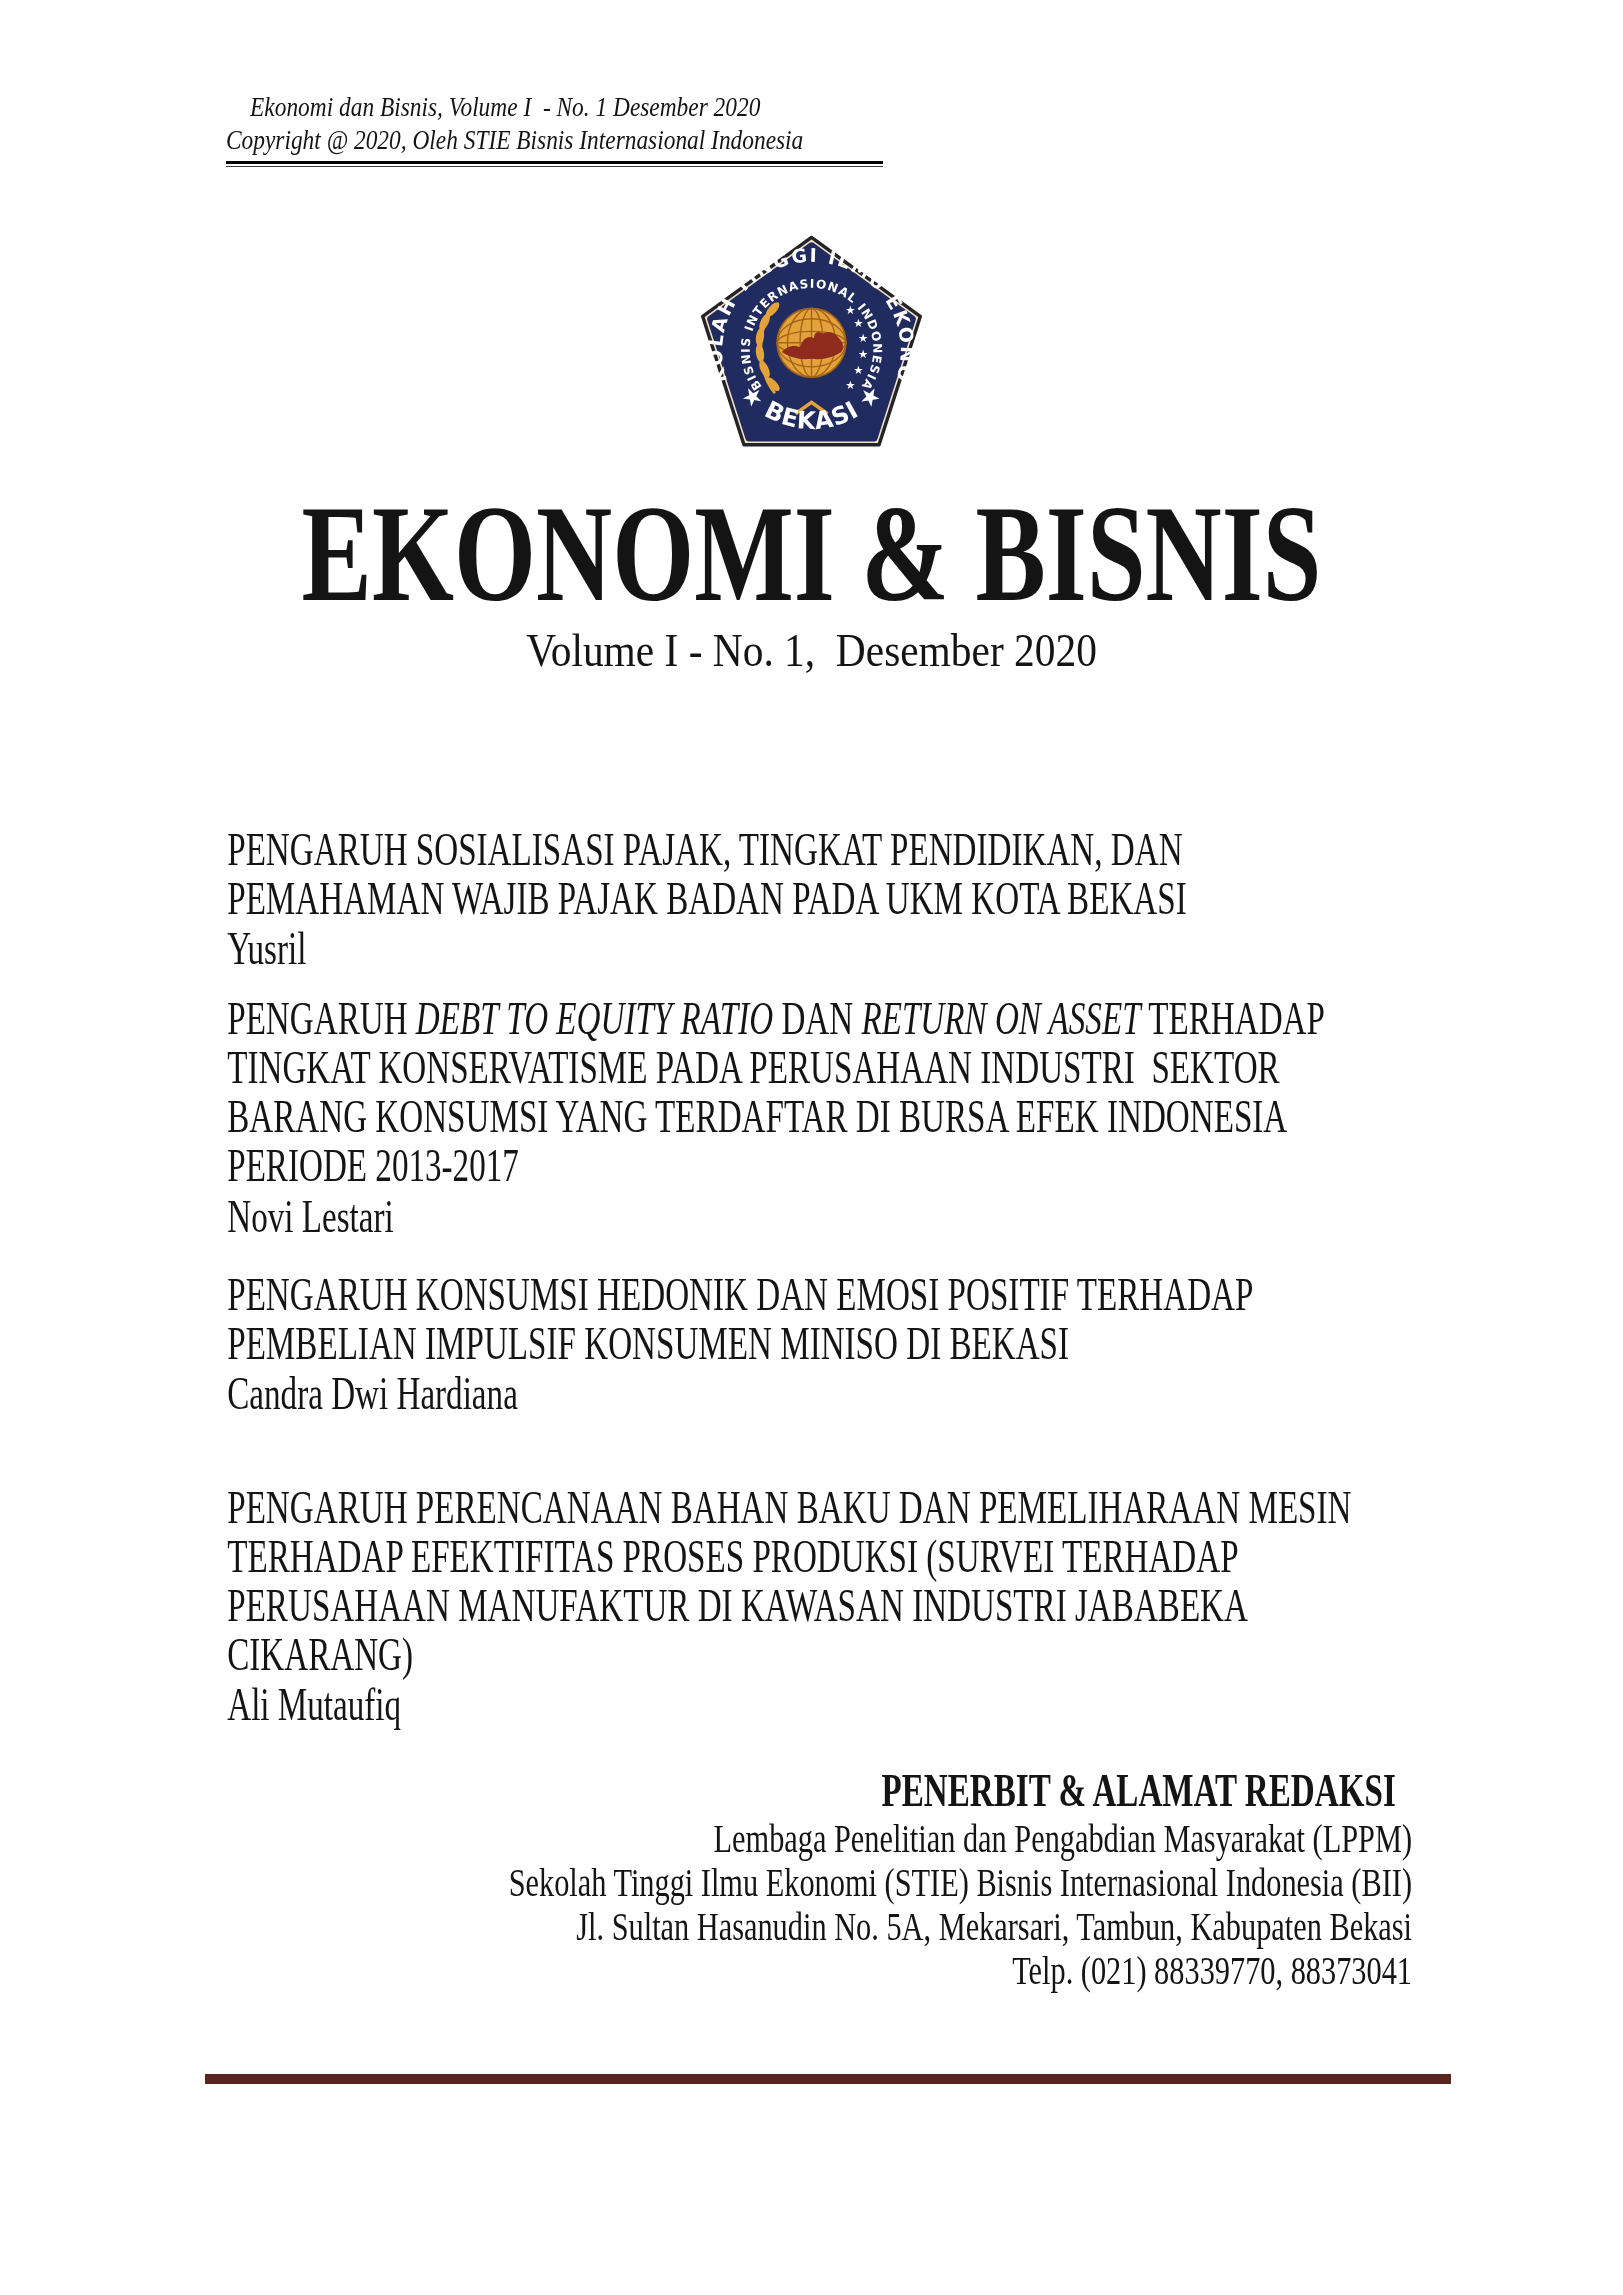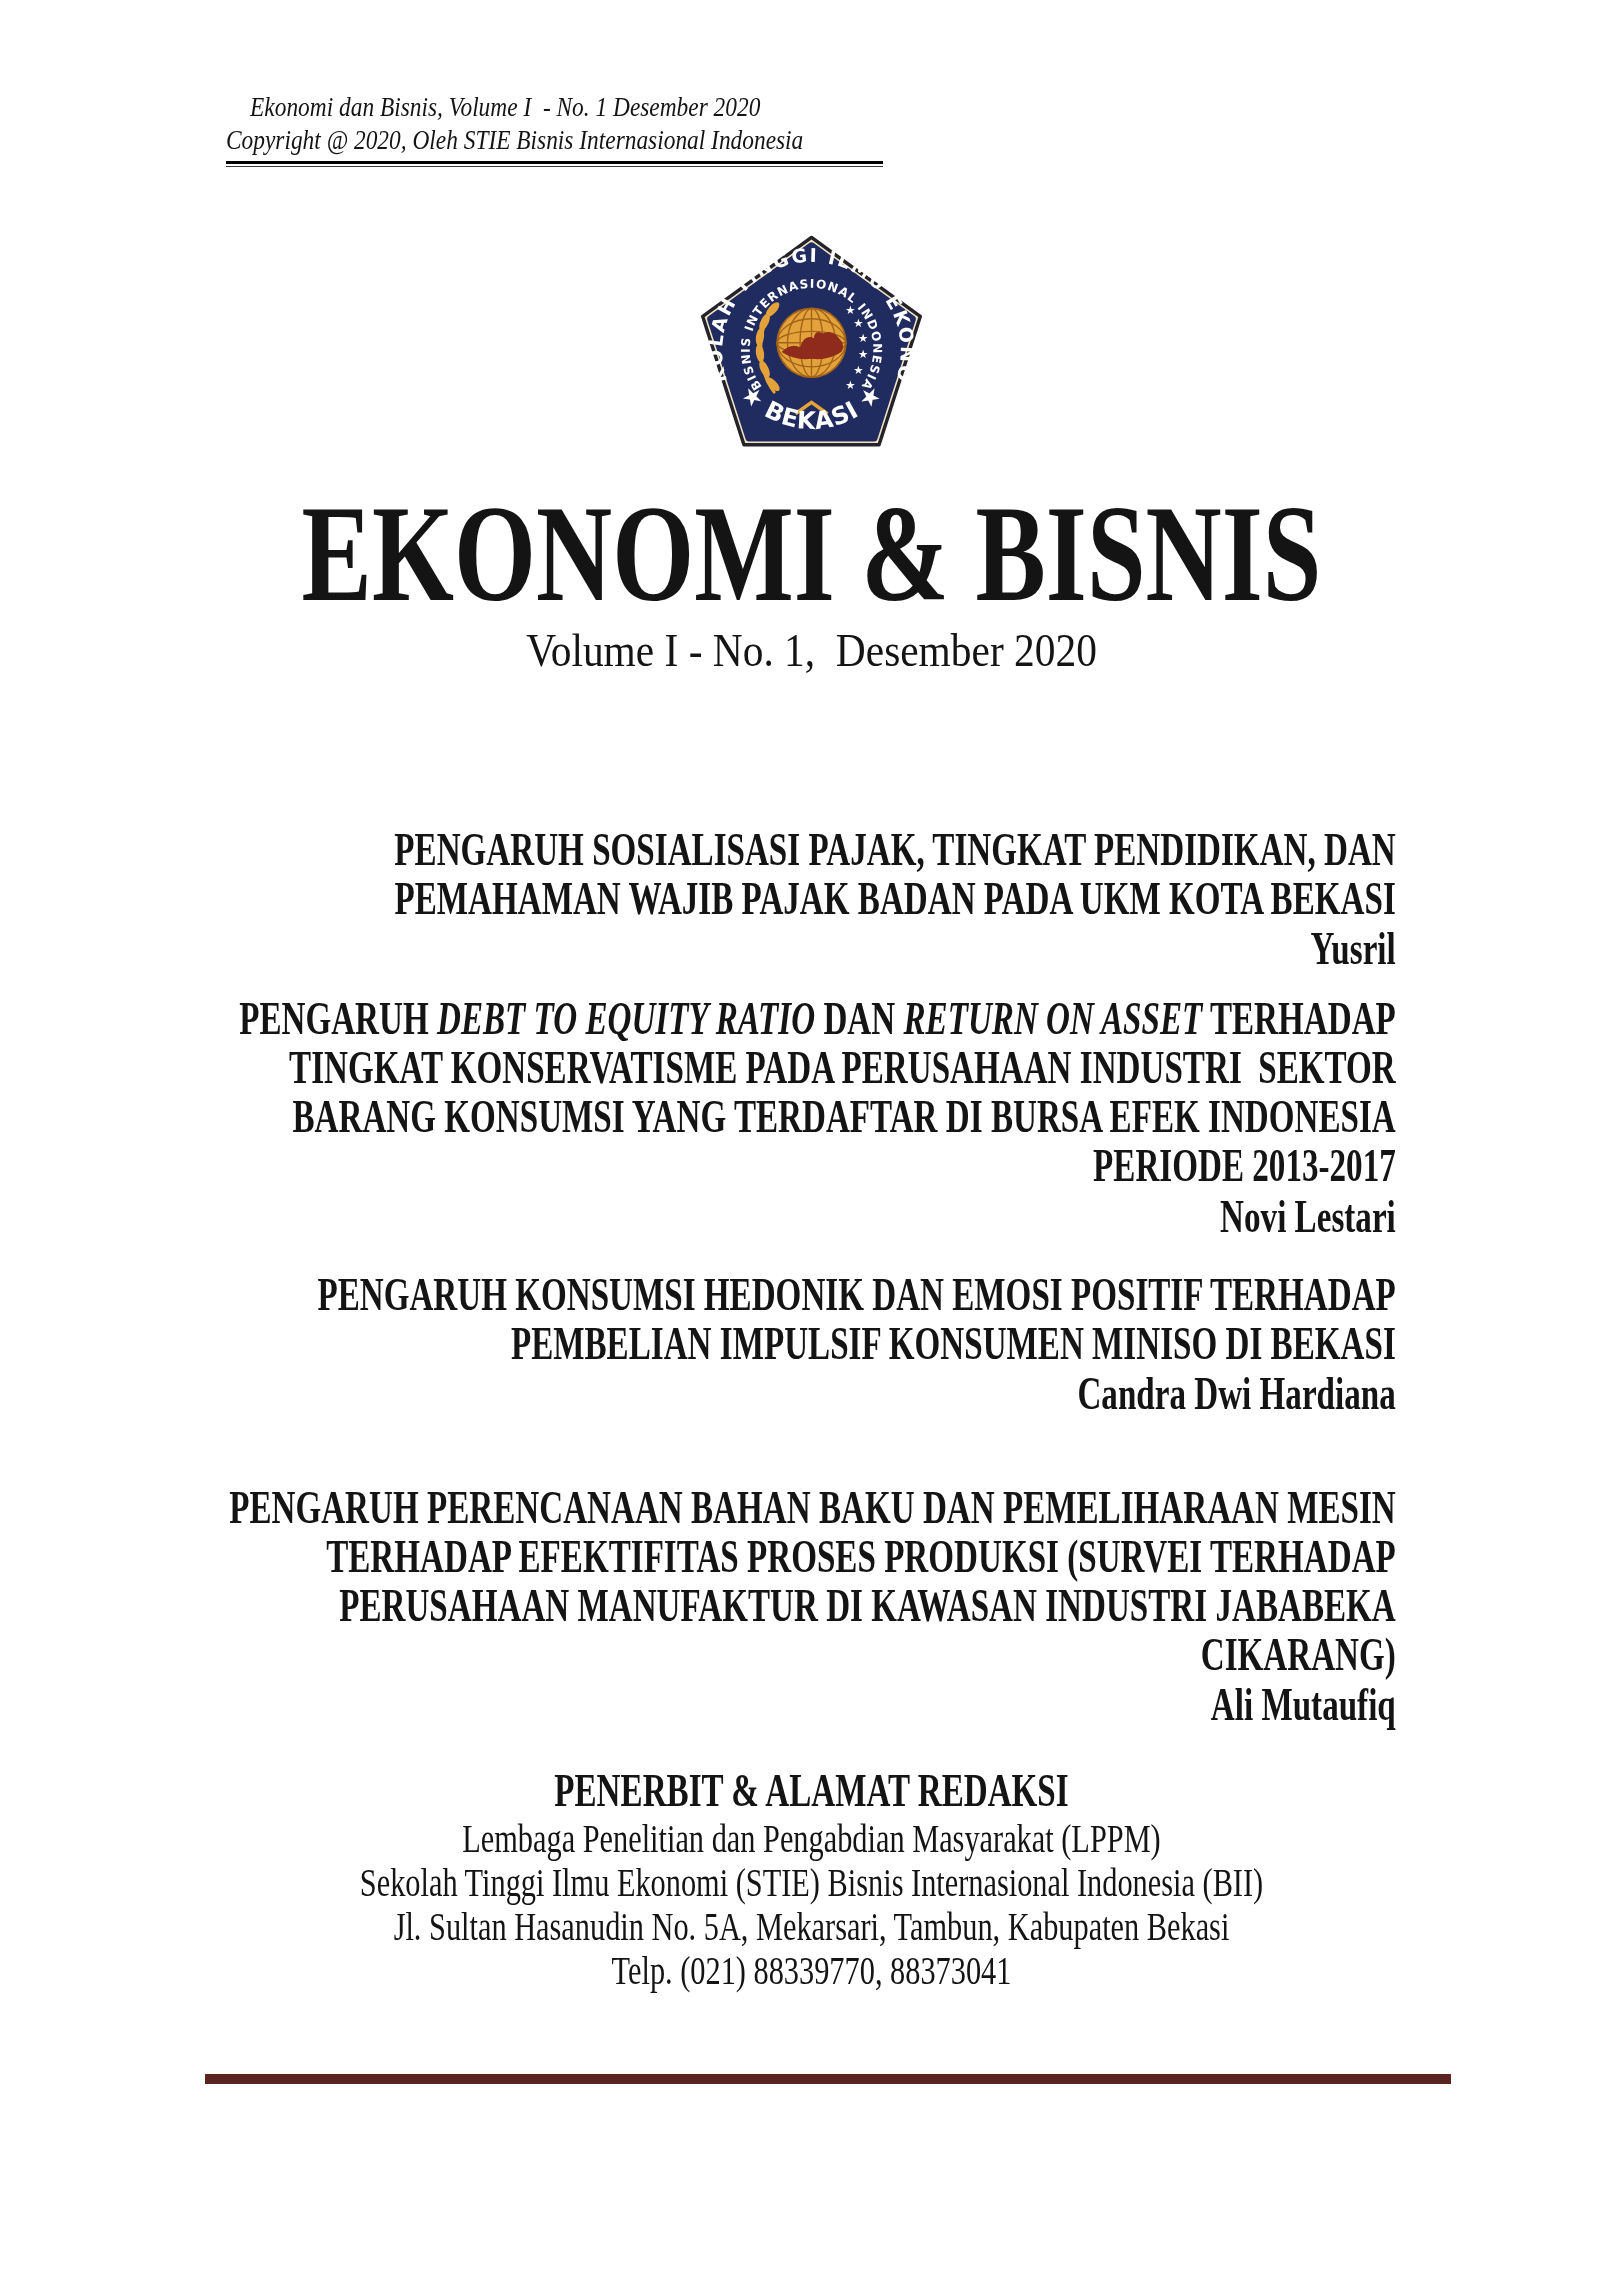--- a/index.html
+++ b/index.html
@@ -23,30 +23,30 @@
   .main-title {
     margin-top:27.5px; text-align:center; font-weight:bold;
     font-size:137px; line-height:115px; white-space:pre;
     transform:scaleX(0.77);
   }
   .subtitle {
     margin-top:13px; text-align:center; font-size:46px; line-height:51px;
     white-space:pre; transform:scaleX(0.90);
   }
   
-  .article { text-align:right; font-weight:bold; font-size:46px; line-height:49px; }
+  .article { text-align:left; font-weight:normal; font-size:46px; line-height:49px; }
   .article .tline { transform:scaleX(0.72); white-space:pre; }
   .article .author { transform:scaleX(0.72); white-space:pre; margin-top:1.3px; }
   .it { font-style:italic; }
   .a1 { margin-top:149px; }
   .a2 { margin-top:21px; }
   .a3 { margin-top:29px; }
   .a4 { margin-top:65px; }
   
-  .publisher { margin-top:37px; text-align:center; }
+  .publisher { margin-top:37px; text-align:right; }
   .publisher .heading { font-weight:bold; font-size:46px; line-height:50px; transform:scaleX(0.72); white-space:pre; }
   .publisher .pline { font-size:41px; line-height:44px; transform:scaleX(0.74); white-space:pre; }
   
   .bottom-rule {
     margin:82px 0 0 205px; width:1246px; height:2px;
     border-top:8.5px solid var(--c-rule,#5a2421);
     border-bottom:2.6px solid var(--c-rule,#5a2421);
   }
   
   .logo text { font-family:"DejaVu Sans","Liberation Sans",sans-serif; font-weight:bold; fill:#fff; }

